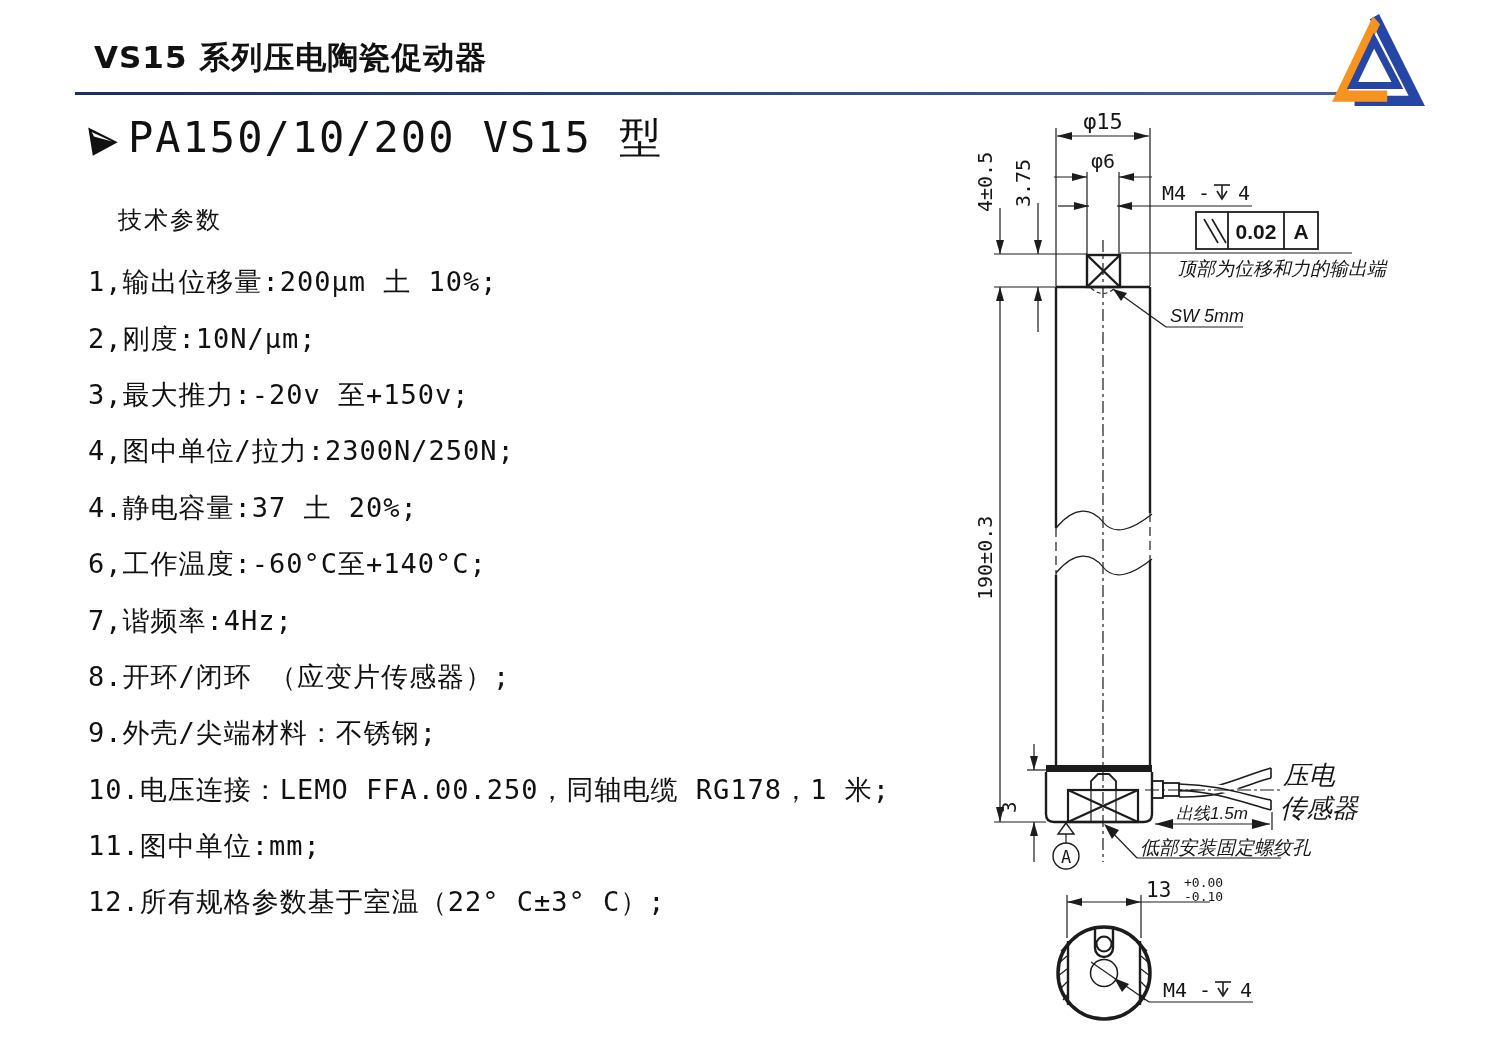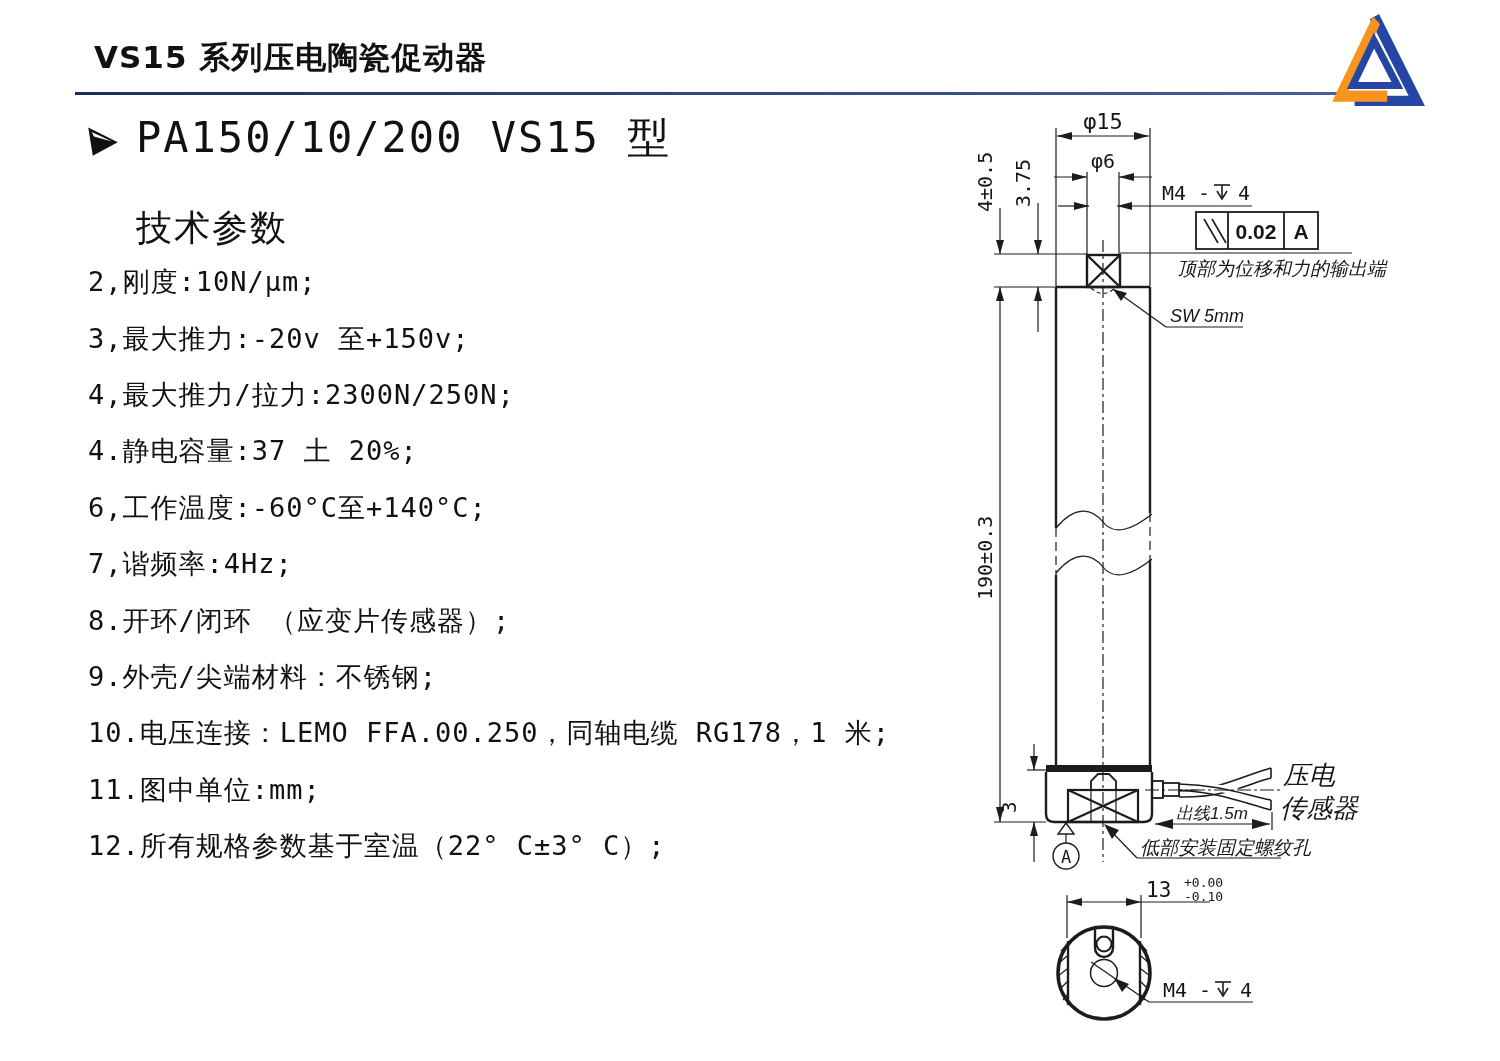--- a/index.html
+++ b/index.html
@@ -4,24 +4,24 @@
 <style>
   html,body{margin:0;padding:0;background:#ffffff;}
   #page{position:relative;width:1500px;height:1061px;background:#ffffff;overflow:hidden;
         font-family:"Liberation Sans",sans-serif;color:#111;}
   .abs{position:absolute;}
   #doc-title{left:94px;top:37px;font-size:31px;font-weight:bold;letter-spacing:1px;
              font-family:"DejaVu Sans","Liberation Sans",sans-serif;text-align:center;}
   #title-rule{left:75px;top:92px;width:1270px;height:3px;
               background:linear-gradient(to right,#1c2f5e,#3a5globalcall#)}
   #title-rule{background:linear-gradient(to right,#1b2f5f,#44609c);}
-  #model-heading{left:86px;top:110px;display:flex;align-items:center;gap:16px;}
+  #model-heading{left:86px;top:110px;display:flex;align-items:center;gap:8px;}
   #model-heading .txt{font-size:42px;font-weight:500;letter-spacing:2px;
       font-family:"DejaVu Sans Mono","Liberation Sans",sans-serif;}
-  #section-title{left:136px;top:204px;font-size:36px;letter-spacing:2px;}
+  #section-title{left:118px;top:204px;font-size:24px;letter-spacing:2px;}
   #spec-list{left:88px;top:254px;width:780px;}
   .spec{height:56.4px;display:flex;align-items:center;font-size:27px;letter-spacing:1px;
         font-family:"DejaVu Sans Mono","Liberation Sans",sans-serif;white-space:pre;}
   svg text{fill:#161616;}
   .dtxt{font-family:"DejaVu Sans Mono","Liberation Mono",monospace;}
   .ctxt{font-family:"Liberation Sans",sans-serif;font-style:italic;}
   .bld{font-weight:bold;font-family:"Liberation Sans",sans-serif;}
 </style>
 </head>
 <body>
@@ -43,23 +43,24 @@
     <svg width="34" height="36" viewBox="0 0 30 30" style="margin-top:6px">
       <polygon points="2,3 28,16 6,28" fill="#111"></polygon>
       <polygon points="5,7 23,15.5 7,11" fill="#fff"></polygon>
     </svg>
     <span class="txt">PA150/10/200 VS15 型</span>
   </div>
 
   <div id="section-title" class="abs">技术参数</div>
 
   <div id="spec-list" class="abs">
+    <div class="spec">1,输出位移量:200μm 土 10%;</div>
     <div class="spec">2,刚度:10N/μm;</div>
     <div class="spec">3,最大推力:-20v 至+150v;</div>
-    <div class="spec">4,最大推力/拉力:2300N/250N;</div>
+    <div class="spec">4,图中单位/拉力:2300N/250N;</div>
     <div class="spec">4.静电容量:37 土 20%;</div>
     <div class="spec">6,工作温度:-60°C至+140°C;</div>
     <div class="spec">7,谐频率:4Hz;</div>
     <div class="spec">8.开环/闭环 （应变片传感器）;</div>
     <div class="spec">9.外壳/尖端材料：不锈钢;</div>
     <div class="spec">10.电压连接：LEMO FFA.00.250，同轴电缆 RG178，1 米;</div>
     <div class="spec">11.图中单位:mm;</div>
     <div class="spec">12.所有规格参数基于室温（22° C±3° C）;</div>
   </div>
 

